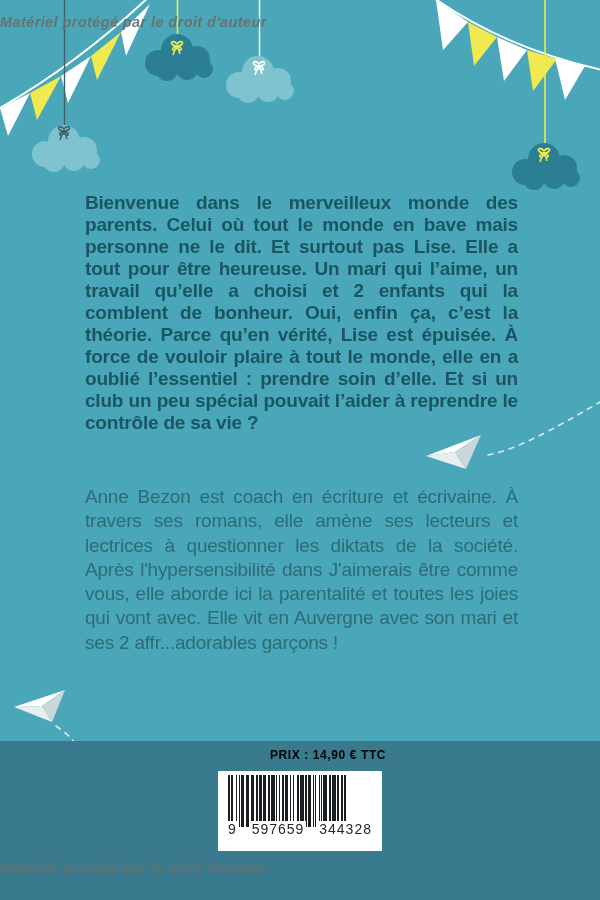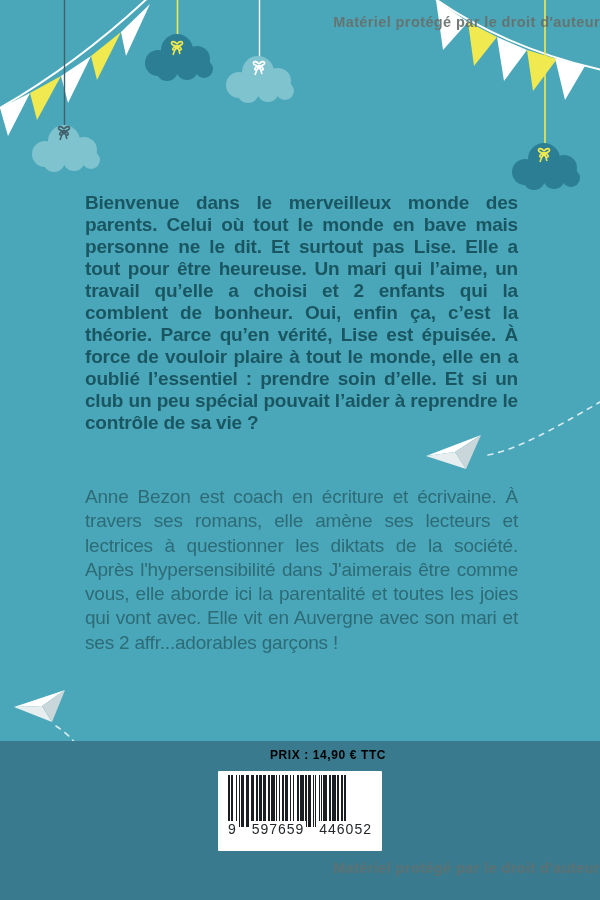--- a/index.html
+++ b/index.html
@@ -11,22 +11,22 @@
   .string-dark{stroke:var(--string-dark);stroke-width:1.4;fill:none;}
   .string-yellow{stroke:var(--yellow);stroke-width:1.6;fill:none;}
   .flag-white{fill:#ffffff;}
   .flag-yellow{fill:var(--yellow);}
   .cloud-dark{fill:var(--cloud-dark);}
   .cloud-light{fill:var(--cloud-light);}
   .bow-dark{stroke:var(--string-dark);fill:none;stroke-width:1.6;}
   .bow-yellow{stroke:var(--yellow);fill:none;stroke-width:1.6;}
   .bow-white{stroke:#ffffff;fill:none;stroke-width:1.6;}
   .trail{stroke:rgba(255,255,255,.78);stroke-width:1.6;fill:none;stroke-dasharray:5 6;stroke-linecap:round;}
-  .watermark{position:absolute;left:0;width:100%;text-align:right;font-weight:bold;
-    font-size:14.5px;letter-spacing:.4px;color:var(--watermark);opacity:.92;z-index:30;}
+  .watermark{position:absolute;left:0;width:100%;text-align:left;font-weight:bold;
+    font-size:14.5px;letter-spacing:.4px;color:var(--watermark);opacity:.92;z-index:30;font-style:italic;}
   .watermark.top{top:14px;}
   .synopsis{position:absolute;left:85px;top:192px;width:433px;z-index:10;
     font-weight:bold;font-size:19px;line-height:22px;letter-spacing:-0.2px;
     color:var(--text-bold);text-align:justify;}
   .bio{position:absolute;left:85px;top:485px;width:433px;z-index:10;
     font-weight:normal;font-size:19px;line-height:24.3px;letter-spacing:-0.2px;
     color:var(--text-body);text-align:justify;}
   .band{position:absolute;left:0;top:741px;width:600px;height:159px;background:var(--band);z-index:5;}
   .price{position:absolute;top:7px;left:0;width:100%;text-align:center;color:#000000;
     font-weight:bold;font-size:12px;letter-spacing:.6px;margin-left:28px;}
@@ -152,19 +152,19 @@
           <i style="width: 3.2px; height: 52px; margin-right: 2.2px;"></i>
           <i style="width: 2.2px; height: 52px; margin-right: 1.3px;"></i>
           <i style="width: 3.2px; height: 52px; margin-right: 1.2px;"></i>
           <i style="width: 2.2px; height: 52px; margin-right: 2.3px;"></i>
           <i style="width: 1.5px; height: 60px; margin-right: 1.5px;"></i>
           <i style="width: 1.5px; height: 60px; margin-right: 3px;"></i>
         </div>
       <div class="digits">
         <span>9</span>
         <span>597659</span>
-        <span>446052</span>
+        <span>344328</span>
       </div>
     </div>
     <div class="watermark bottom">Matériel protégé par le droit d'auteur</div>
   </div>
 
 </div>
 
 </body></html>

